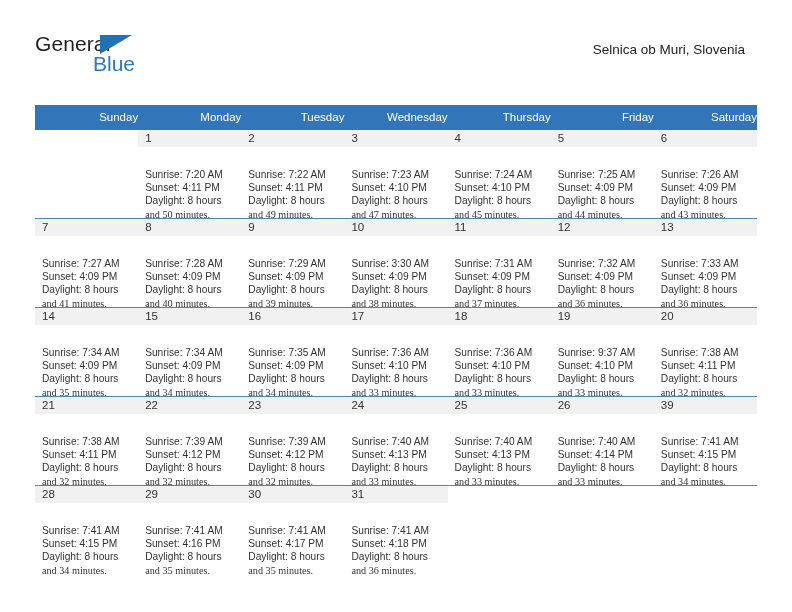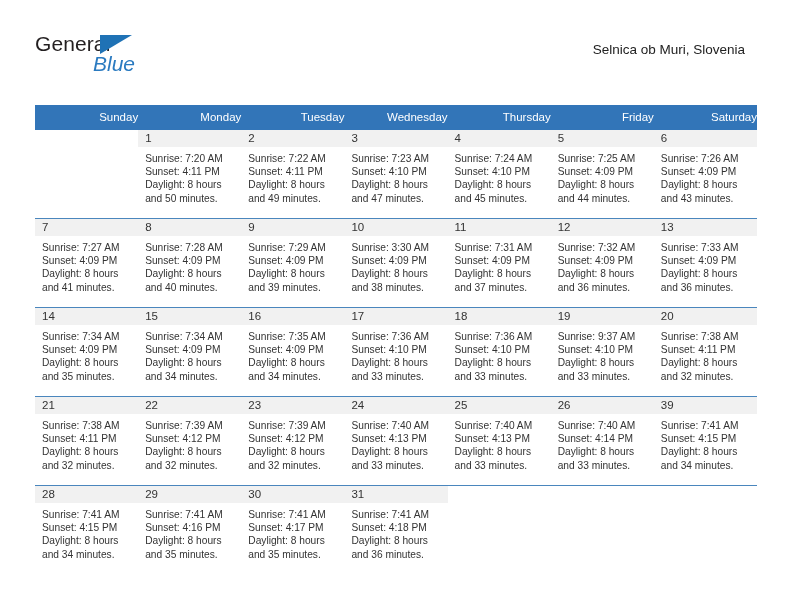--- a/index.html
+++ b/index.html
@@ -49,21 +49,20 @@
     line-height: 24px;
   }
   .brand-blue {
     position: absolute;
     left: 58px;
     top: 20px;
     font-size: 21px;
     color: #2a7ac0;
     font-family: "Liberation Sans", sans-serif;
     line-height: 24px;
-    font-style: italic;
   }
   .brand-triangle {
     position: absolute;
     left: 65px;
     top: 3px;
     width: 0;
     height: 0;
     border-top: 19px solid #1f72b5;
     border-right: 32px solid transparent;
   }
@@ -132,30 +131,31 @@
     line-height: 17px;
     padding-left: 7px;
     font-size: 11.5px;
     color: #333333;
     box-sizing: border-box;
   }
   .daycell.blank .daynum-band {
     background: transparent;
   }
   .dayinfo {
-    padding: 5px 6px 0 7px;
+    padding: 21px 6px 0 7px;
     font-size: 10.2px;
     line-height: 13.2px;
     color: #333333;
   }
   .dayinfo div {
     white-space: nowrap;
   }
   .dayinfo .daylight-line2 {
     white-space: nowrap;
+    font-family: Liberation Serif, serif;
   }
 </style>
 </head>
 <body>
 
 <div class="page">
 
   <div class="header">
 
     <div class="brand">

